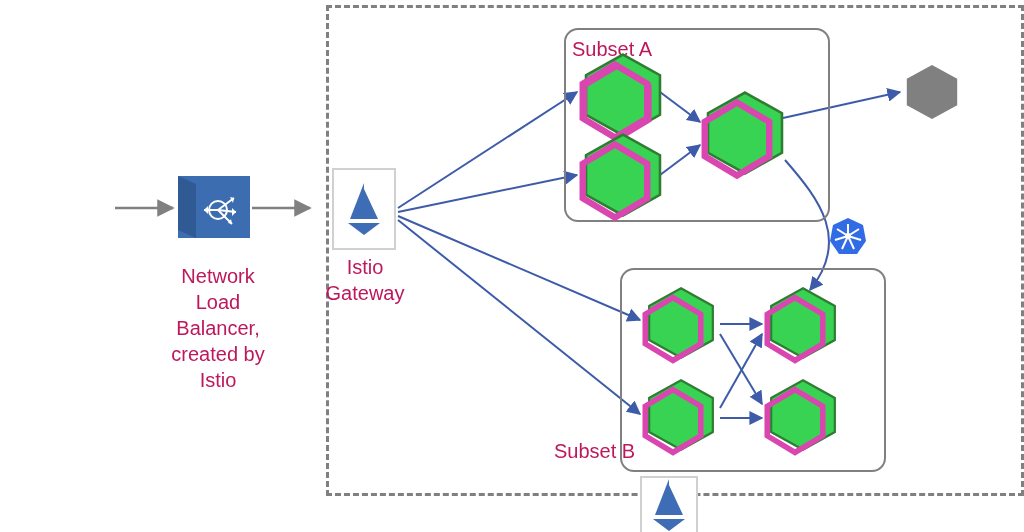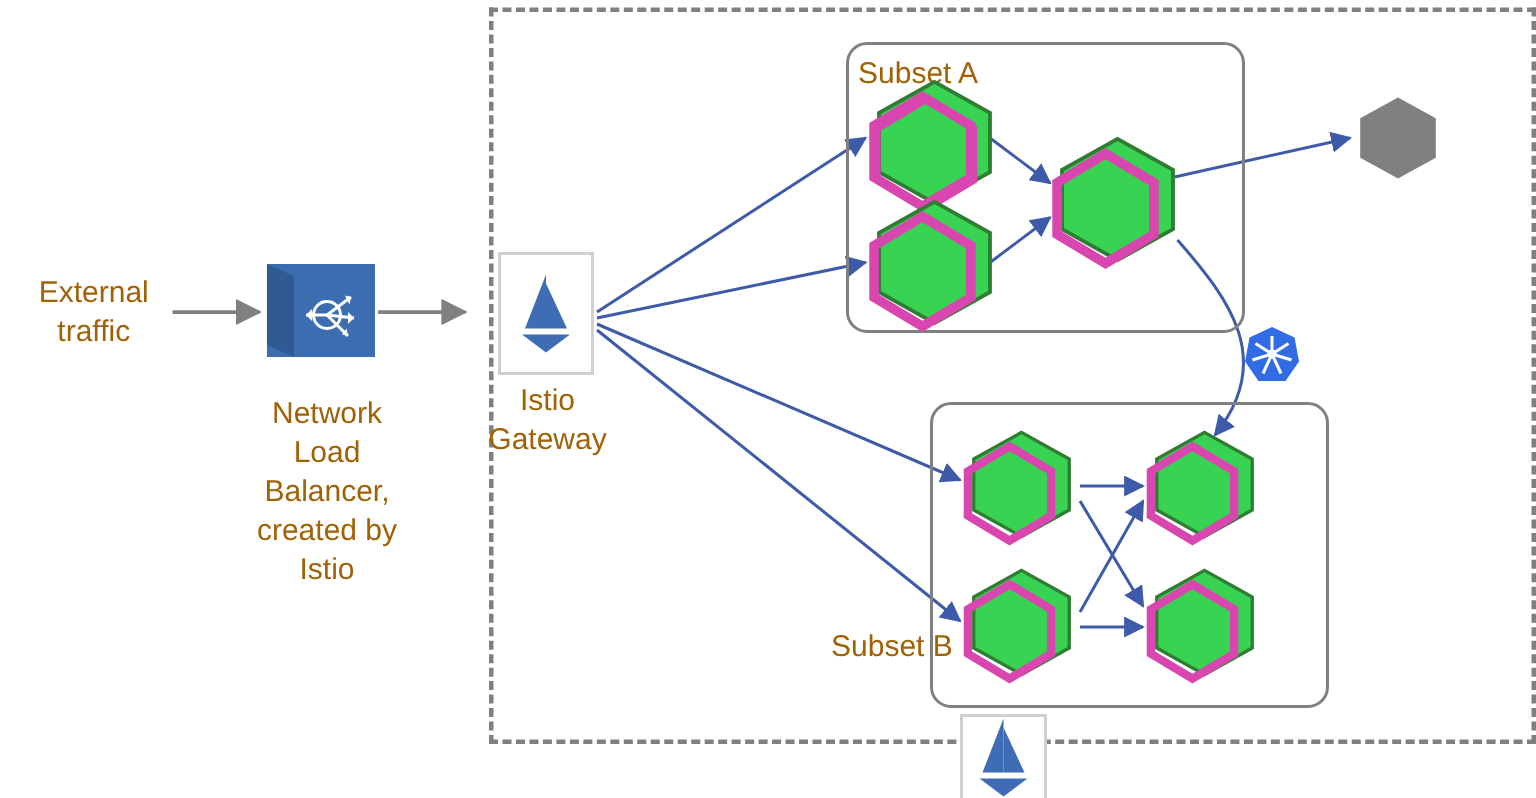--- a/index.html
+++ b/index.html
@@ -20,21 +20,21 @@
     position: absolute;
     left: 0; top: 0;
     width: 1024px; height: 532px;
     pointer-events: none;
   }
   .label {
     position: absolute;
     text-align: center;
     font-size: 20px;
     line-height: 1.3;
-    color: #a16207;
+    color: #be185d;
     white-space: pre;
   }
   .dashed-box {
     position: absolute;
     border: 3px dashed #808080;
   }
   .rounded-box {
     position: absolute;
     border: 2px solid #808080;
     border-radius: 14px;
@@ -113,22 +113,20 @@
 
   <line x1="720" y1="324" x2="762" y2="324" stroke="#3d5ba9" stroke-width="2" marker-end="url(#ah-blue)"></line>
 
   <line x1="720" y1="334" x2="762" y2="404" stroke="#3d5ba9" stroke-width="2" marker-end="url(#ah-blue)"></line>
 
   <line x1="720" y1="408" x2="762" y2="334" stroke="#3d5ba9" stroke-width="2" marker-end="url(#ah-blue)"></line>
 
   <line x1="720" y1="418" x2="762" y2="418" stroke="#3d5ba9" stroke-width="2" marker-end="url(#ah-blue)"></line>
 </svg>
 
-<div class="label" style="left:10px; top:182px; width:105px;">External
-traffic</div>
 
 <div class="lb-box" style="left:178px; top:176px;">
   <svg viewBox="0 0 72 62">
     <rect x="0" y="0" width="72" height="62" fill="#3c6db0"></rect>
     <polygon points="0,0 18,8 18,62 0,54" fill="#2f5a94"></polygon>
     <circle cx="40" cy="34" r="9" fill="none" stroke="#ffffff" stroke-width="2"></circle>
     <line x1="40" y1="34" x2="56" y2="22" stroke="#ffffff" stroke-width="2"></line>
     <polygon points="56,22 52,21 55,27" fill="#ffffff"></polygon>
     <line x1="40" y1="34" x2="58" y2="36" stroke="#ffffff" stroke-width="2"></line>
     <polygon points="58,36 54,32 54,40" fill="#ffffff"></polygon>
@@ -161,21 +159,21 @@
     <polygon points="22,2 22,38 8,38" fill="#3f6db5"></polygon>
     <polygon points="22,8 36,38 22,38" fill="#3f6db5"></polygon>
     <polygon points="6,42 38,42 22,54" fill="#3f6db5"></polygon>
   </svg>
 </div>
 
 <div class="rounded-box" style="left:564px; top:28px; width:262px; height:190px;"></div>
 <div class="label" style="left:572px; top:36px;">Subset A</div>
 
 <div class="rounded-box" style="left:620px; top:268px; width:262px; height:200px;"></div>
-<div class="label" style="left:554px; top:418px;">Subset B</div>
+<div class="label" style="left:554px; top:438px;">Subset B</div>
 
 <div class="hex-pod" style="left:580px; top:52px;">
   <svg viewBox="0 0 100 100">
         <polygon points="50,3 93,27 93,73 50,97 7,73 7,27" fill="#39d353" stroke="#2e7d32" stroke-width="3"></polygon>
       </svg>
   <svg class="sidecar" viewBox="0 0 40 40">
     <polygon points="20,3 35,12 35,28 20,37 5,28 5,12" fill="none" stroke="#d946b0" stroke-width="3"></polygon>
     <polygon points="23,7 38,16 38,32 23,41 8,32 8,16" fill="none" stroke="#d946b0" stroke-width="2" transform="translate(-2,-3)"></polygon>
   </svg>
 </div>

